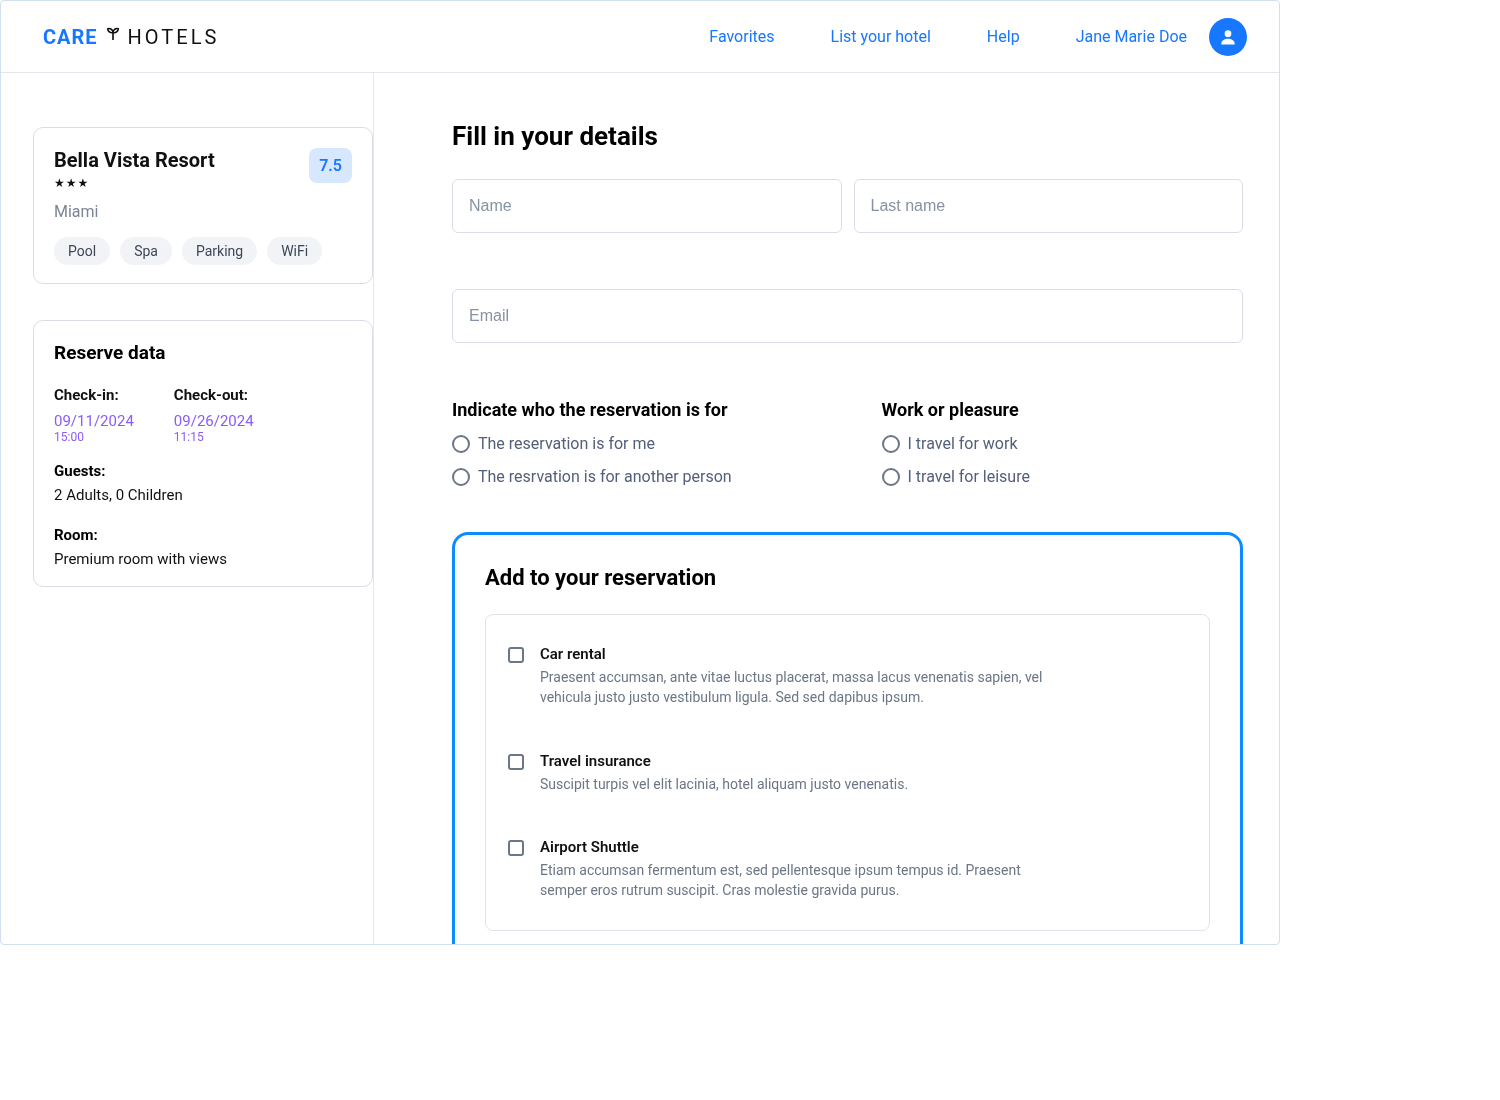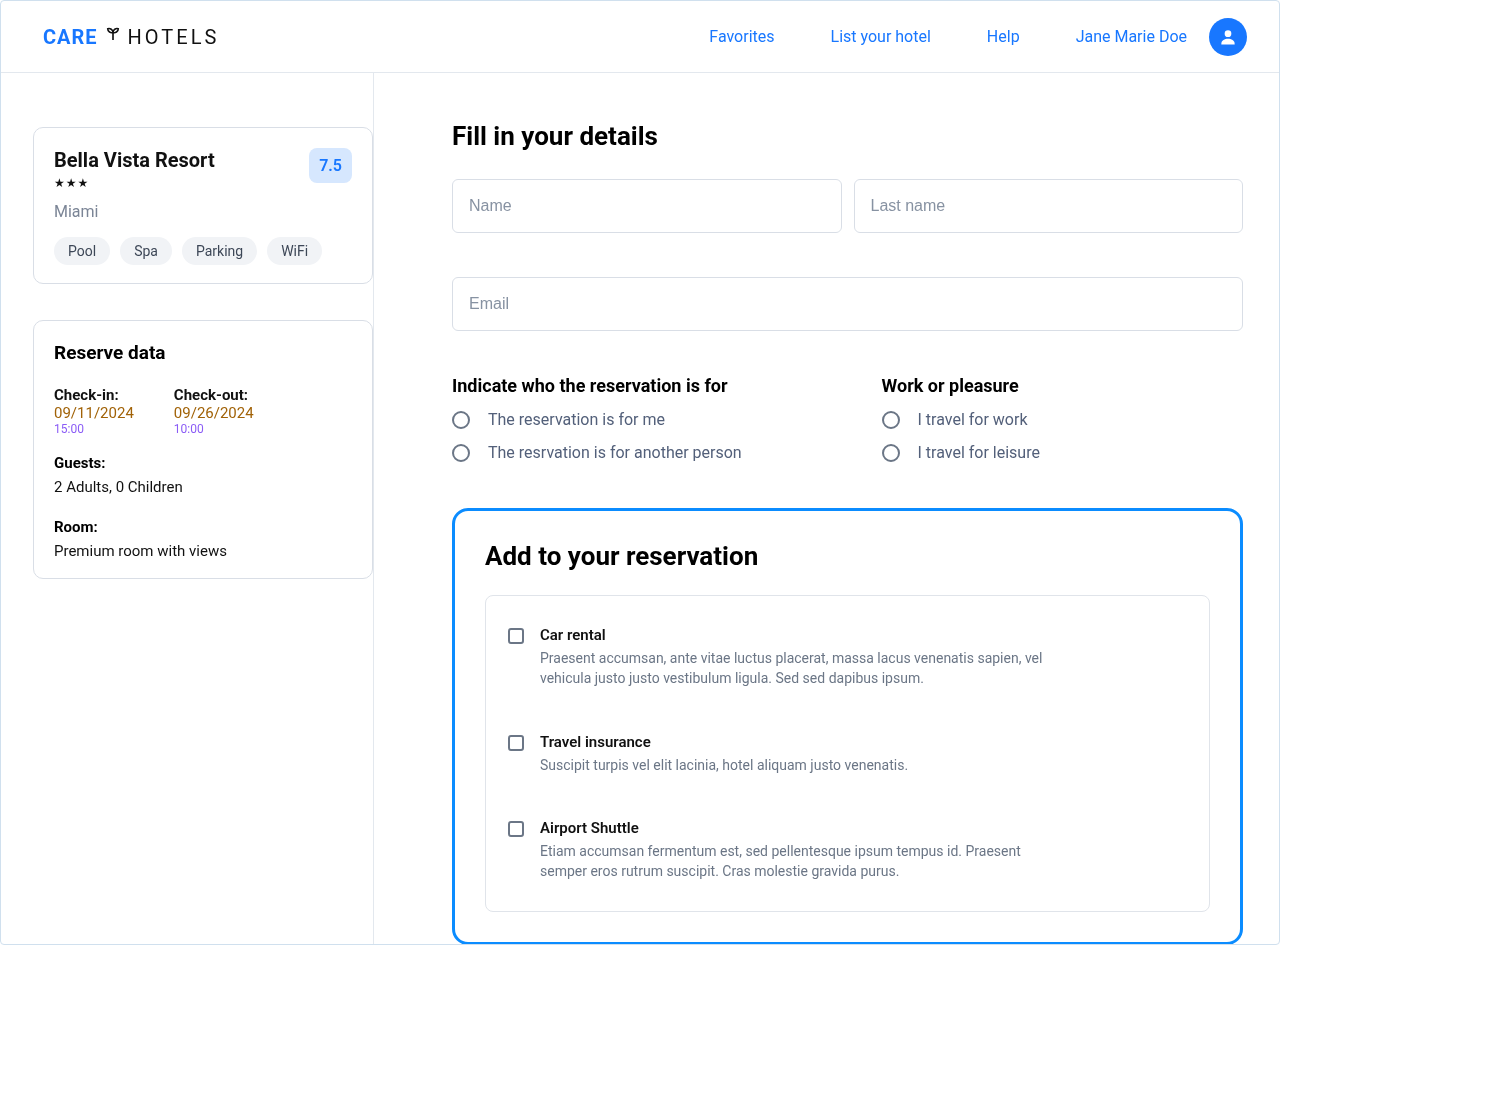--- a/index.html
+++ b/index.html
@@ -61,47 +61,47 @@
 }
 .city { color: #7b8596; font-size: 16px; margin-top: 12px; margin-bottom: 16px; }
 .tags { display: flex; flex-wrap: wrap; gap: 10px; }
 .tag {
   background: #f1f3f6; color: #3d4757; font-size: 14px;
   padding: 6px 14px; border-radius: 16px;
 }
 .reserve-title { font-size: 19px; font-weight: 700; margin-bottom: 22px; }
 .dates-row { display: flex; gap: 40px; margin-bottom: 18px; }
 .label-b { font-weight: 700; font-size: 15px; color: #111; }
-.date-val { font-size: 15px; color: #a16207; }
+.date-val { font-size: 15px; color: #8b5cf6; margin-top: 8px; }
 .time-val { font-size: 12px; color: #8b5cf6; }
 .section-label { font-weight: 700; font-size: 15px; margin-top: 14px; }
 .section-val { font-size: 15px; color: #111; margin-top: 6px; }
 .right { flex: 1; padding: 48px 36px 0 78px; }
 .form-title { font-size: 26px; font-weight: 700; margin-bottom: 28px; }
-.form-row { display: flex; gap: 12px; margin-bottom: 44px; }
+.form-row { display: flex; gap: 12px; margin-bottom: 56px; }
 .input {
   flex: 1; height: 54px; border: 1px solid #d9dee6; border-radius: 6px;
   padding: 0 16px; font-size: 16px; color: #111; outline: none;
 }
 .input::placeholder { color: #8792a2; }
 .input-full { width: 100%; }
 .radio-section { display: flex; gap: 68px; margin-bottom: 32px; }
 .radio-col { flex: 1; min-width: 0; }
 .q-title { font-size: 18px; font-weight: 700; margin-bottom: 14px; }
-.radio-row { display: flex; align-items: center; gap: 18px; margin-bottom: 14px; cursor: pointer; }
+.radio-row { display: flex; align-items: center; gap: 8px; margin-bottom: 14px; cursor: pointer; }
 .radio {
   width: 18px; height: 18px; border: 2px solid #6b7686; border-radius: 50%;
   flex-shrink: 0;
 }
 .radio-label { font-size: 16px; color: #53607a; }
 .addons-box {
   border: 3px solid #0b8cff; border-radius: 16px;
   padding: 30px 30px 30px 30px;
 }
-.addons-title { font-size: 26px; font-weight: 700; margin-bottom: 24px; }
+.addons-title { font-size: 22px; font-weight: 700; margin-bottom: 24px; }
 .addons-inner {
   border: 1px solid #e0e4ea; border-radius: 8px; padding: 14px 22px;
 }
 .addon {
   display: flex; gap: 16px; padding: 16px 0 28px 0;
 }
 .addon:last-child { padding-bottom: 16px; }
 .checkbox {
   width: 16px; height: 16px; border: 2px solid #6b7686; border-radius: 3px;
   flex-shrink: 0; margin-top: 2px;
@@ -161,21 +161,21 @@
       <div class="reserve-title">Reserve data</div>
       <div class="dates-row">
         <div>
           <div class="label-b">Check-in:</div>
           <div class="date-val">09/11/2024</div>
           <div class="time-val">15:00</div>
         </div>
         <div>
           <div class="label-b">Check-out:</div>
           <div class="date-val">09/26/2024</div>
-          <div class="time-val">10:00</div>
+          <div class="time-val">11:15</div>
         </div>
       </div>
       <div class="section-label">Guests:</div>
       <div class="section-val">2 Adults,   0 Children</div>
       <div class="section-label" style="margin-top:22px">Room:</div>
       <div class="section-val">Premium room with views</div>
     </div>
   </div>
 
   <div class="right">

